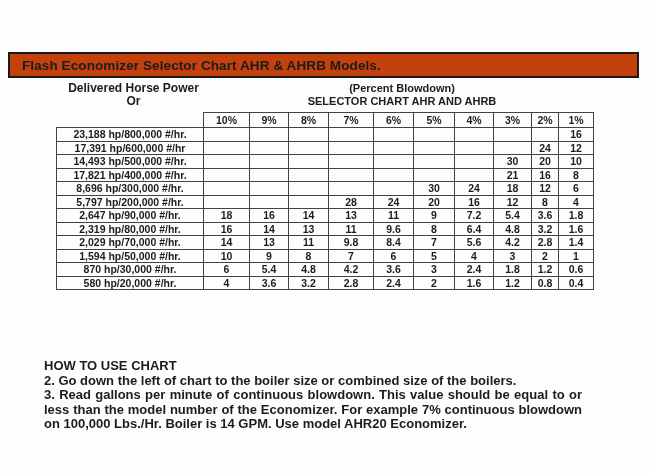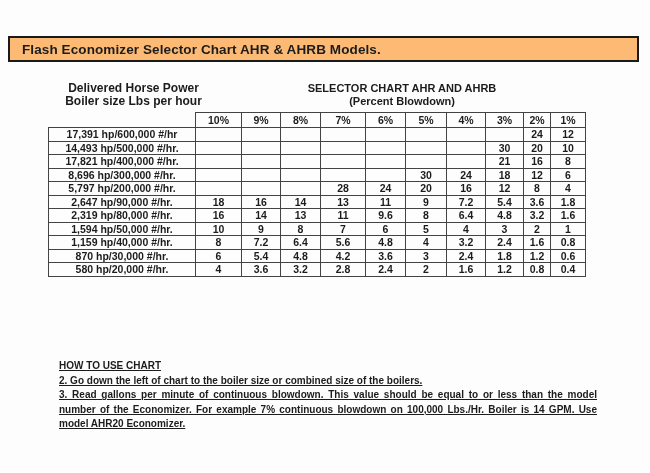--- a/index.html
+++ b/index.html
@@ -2,67 +2,67 @@
 <html><head>
 <meta charset="utf-8">
 <style>
   html,body{margin:0;padding:0;background:#fff;}
   .page{
     position:relative;width:650px;height:473px;background:#fdfdfd;overflow:hidden;
     font-family:"Liberation Sans",sans-serif;color:#1c1c1c;font-weight:bold;
     -webkit-font-smoothing:antialiased;
   }
   .title-box{
-    position:absolute;left:8px;top:36px;width:615px;height:22px;
-    border:2px solid #1a1a1a;background:#fdba74;
+    position:absolute;left:8px;top:52px;width:615px;height:22px;
+    border:2px solid #1a1a1a;background:#c2410c;
     display:flex;align-items:center;padding-left:12px;
     font-size:13.5px;letter-spacing:.1px;
   }
   .left-header{
     position:absolute;left:60px;top:82px;width:147px;
     text-align:center;font-size:12px;line-height:13px;
   }
   .right-header{
     position:absolute;left:207px;top:82px;width:390px;
     text-align:center;font-size:11px;line-height:13px;
   }
   table.selector{
-    position:absolute;left:48px;top:112px;border-collapse:collapse;table-layout:fixed;
+    position:absolute;left:56px;top:112px;border-collapse:collapse;table-layout:fixed;
     font-size:10.5px;font-weight:bold;color:#1c1c1c;
   }
   table.selector th, table.selector td{
     border:1px solid #434343;text-align:center;vertical-align:middle;
     padding:0;overflow:hidden;white-space:nowrap;
   }
   table.selector thead th{height:14px;line-height:14px;font-size:10.5px;}
   table.selector thead th.corner{border:none;background:transparent;}
   table.selector tbody td{height:12.5px;line-height:12.5px;}
   .instructions{
-    position:absolute;left:59px;top:359px;width:538px;
-    font-size:10px;line-height:14.6px;text-decoration:underline;
+    position:absolute;left:44px;top:359px;width:538px;
+    font-size:13px;line-height:14.6px;
   }
   .instructions .justify{text-align:justify;}
 </style>
 </head>
 <body>
 
 <div class="page">
 
   <div class="title-box">
     <span>Flash Economizer Selector Chart AHR &amp; AHRB Models.</span>
   </div>
 
   <div class="left-header">
     <div>Delivered Horse Power</div>
-    <div>Boiler size Lbs per hour</div>
+    <div>Or</div>
   </div>
 
   <div class="right-header">
+    <div>(Percent Blowdown)</div>
     <div>SELECTOR CHART AHR AND AHRB</div>
-    <div>(Percent Blowdown)</div>
   </div>
 
   <table class="selector">
     <colgroup id="cols">
         <col style="width: 147px;">
         <col style="width: 46px;">
         <col style="width: 39px;">
         <col style="width: 40px;">
         <col style="width: 45px;">
         <col style="width: 40px;">
@@ -82,20 +82,33 @@
           <th>6%</th>
           <th>5%</th>
           <th>4%</th>
           <th>3%</th>
           <th>2%</th>
           <th>1%</th>
         </tr>
     </thead>
     <tbody id="table-body">
         <tr>
+          <td>23,188 hp/800,000 #/hr.</td>
+          <td></td>
+          <td></td>
+          <td></td>
+          <td></td>
+          <td></td>
+          <td></td>
+          <td></td>
+          <td></td>
+          <td></td>
+          <td>16</td>
+        </tr>
+        <tr>
           <td>17,391 hp/600,000 #/hr</td>
           <td></td>
           <td></td>
           <td></td>
           <td></td>
           <td></td>
           <td></td>
           <td></td>
           <td></td>
           <td>24</td>
@@ -173,44 +186,44 @@
           <td>13</td>
           <td>11</td>
           <td>9.6</td>
           <td>8</td>
           <td>6.4</td>
           <td>4.8</td>
           <td>3.2</td>
           <td>1.6</td>
         </tr>
         <tr>
+          <td>2,029 hp/70,000 #/hr.</td>
+          <td>14</td>
+          <td>13</td>
+          <td>11</td>
+          <td>9.8</td>
+          <td>8.4</td>
+          <td>7</td>
+          <td>5.6</td>
+          <td>4.2</td>
+          <td>2.8</td>
+          <td>1.4</td>
+        </tr>
+        <tr>
           <td>1,594 hp/50,000 #/hr.</td>
           <td>10</td>
           <td>9</td>
           <td>8</td>
           <td>7</td>
           <td>6</td>
           <td>5</td>
           <td>4</td>
           <td>3</td>
           <td>2</td>
           <td>1</td>
-        </tr>
-        <tr>
-          <td>1,159 hp/40,000 #/hr.</td>
-          <td>8</td>
-          <td>7.2</td>
-          <td>6.4</td>
-          <td>5.6</td>
-          <td>4.8</td>
-          <td>4</td>
-          <td>3.2</td>
-          <td>2.4</td>
-          <td>1.6</td>
-          <td>0.8</td>
         </tr>
         <tr>
           <td>870 hp/30,000 #/hr.</td>
           <td>6</td>
           <td>5.4</td>
           <td>4.8</td>
           <td>4.2</td>
           <td>3.6</td>
           <td>3</td>
           <td>2.4</td>

